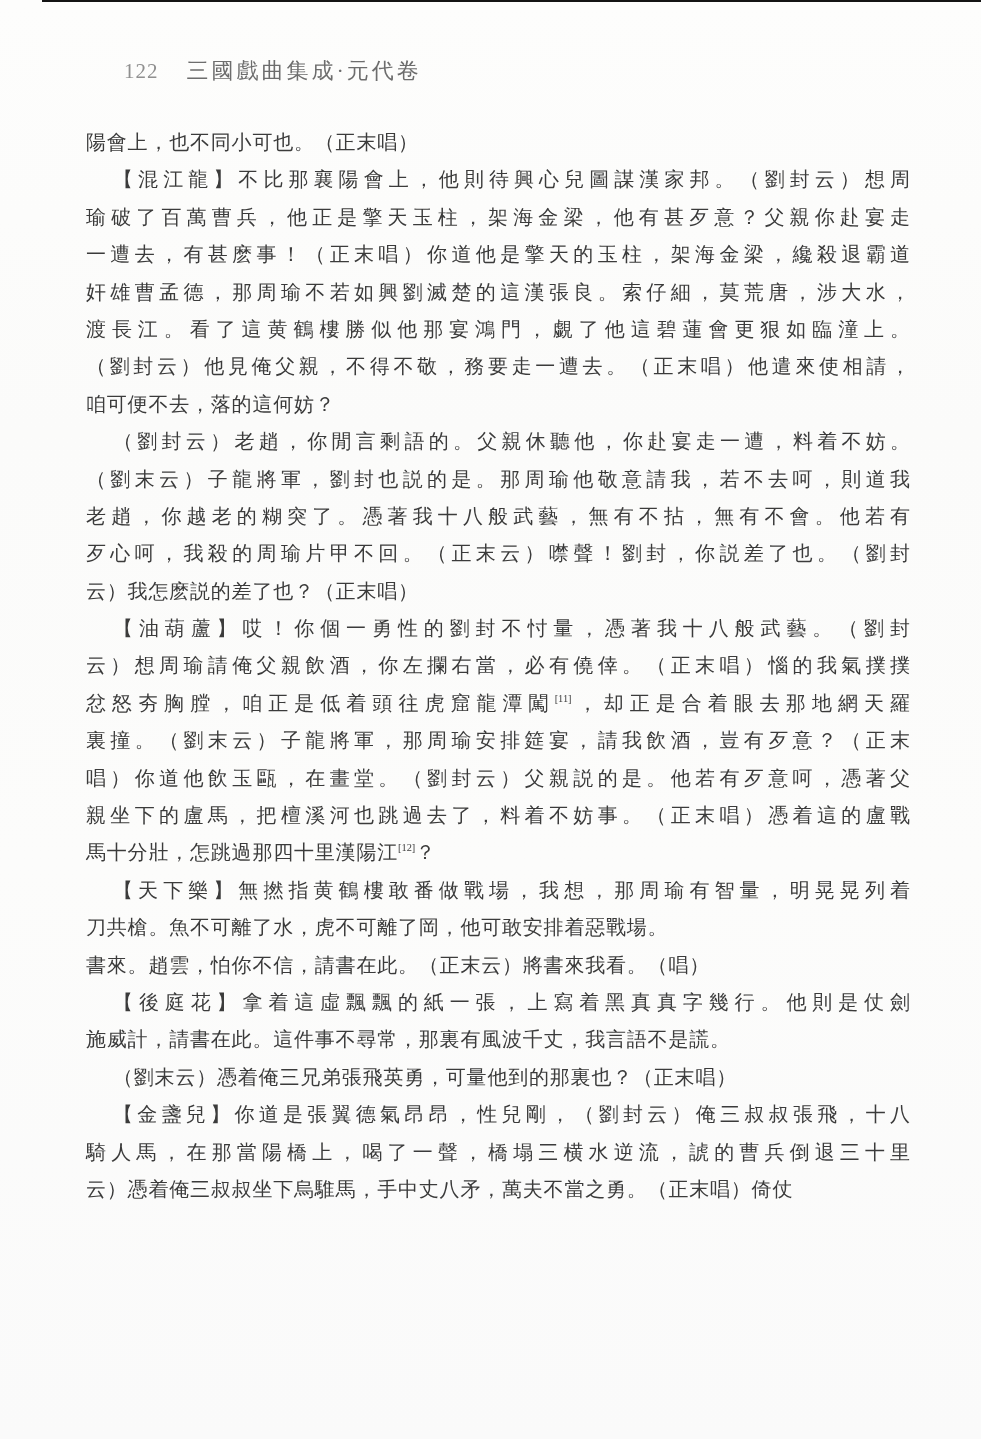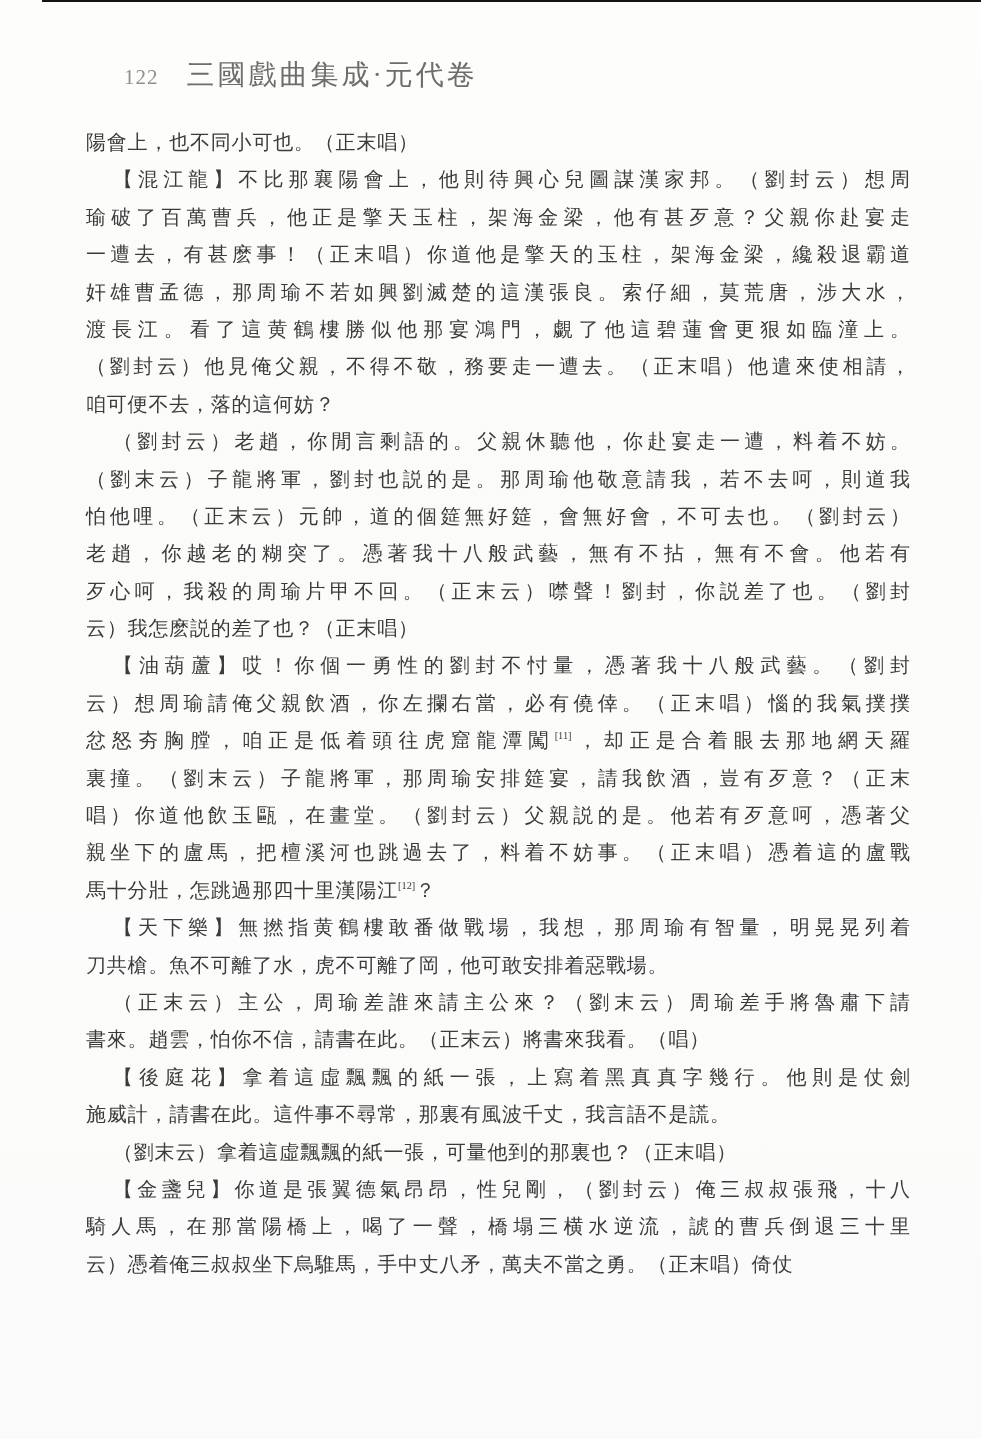--- a/index.html
+++ b/index.html
@@ -18,21 +18,21 @@
   .running-head{
     position:absolute;top:56px;left:88px;right:71px;
     display:flex;align-items:baseline;margin-left:36px;
     -webkit-user-select:none;
   }
   .page-number{
     font-size:21px;color:#8f8f8f;letter-spacing:1px;
   }
   .book-title{
     margin-left:28px;
-    font-size:28px;color:#6d6d6d;letter-spacing:3px;
+    font-size:22px;color:#6d6d6d;letter-spacing:3px;
   }
   .body-text{
     position:absolute;top:124px;left:86px;right:71px;
   }
   .line{
     font-size:20px;
     line-height:37.4px;
     height:37.4px;
     letter-spacing:0.8px;
     white-space:nowrap;
@@ -68,35 +68,33 @@
       <div class="line">陽會上，也不同小可也。（正末唱）</div>
       <div class="line indent full">【混江龍】不比那襄陽會上，他則待興心兒圖謀漢家邦。（劉封云）想周</div>
       <div class="line full">瑜破了百萬曹兵，他正是擎天玉柱，架海金梁，他有甚歹意？父親你赴宴走</div>
       <div class="line full">一遭去，有甚麽事！（正末唱）你道他是擎天的玉柱，架海金梁，纔殺退霸道</div>
       <div class="line full">奸雄曹孟德，那周瑜不若如興劉滅楚的這漢張良。索仔細，莫荒唐，涉大水，</div>
       <div class="line full">渡長江。看了這黄鶴樓勝似他那宴鴻門，覷了他這碧蓮會更狠如臨潼上。</div>
       <div class="line full">（劉封云）他見俺父親，不得不敬，務要走一遭去。（正末唱）他遣來使相請，</div>
       <div class="line">咱可便不去，落的這何妨？</div>
       <div class="line indent full">（劉封云）老趙，你閒言剩語的。父親休聽他，你赴宴走一遭，料着不妨。</div>
       <div class="line full">（劉末云）子龍將軍，劉封也説的是。那周瑜他敬意請我，若不去呵，則道我</div>
-      <div class="line full">怕他哩。（正末云）元帥，道的個筵無好筵，會無好會，不可去也。（劉封云）</div>
       <div class="line full">老趙，你越老的糊突了。憑著我十八般武藝，無有不拈，無有不會。他若有</div>
       <div class="line full">歹心呵，我殺的周瑜片甲不回。（正末云）噤聲！劉封，你説差了也。（劉封</div>
       <div class="line">云）我怎麽説的差了也？（正末唱）</div>
       <div class="line indent full">【油葫蘆】哎！你個一勇性的劉封不忖量，憑著我十八般武藝。（劉封</div>
       <div class="line full">云）想周瑜請俺父親飲酒，你左攔右當，必有僥倖。（正末唱）惱的我氣撲撲</div>
       <div class="line full">忿怒夯胸膛，咱正是低着頭往虎窟龍潭闖<sup>[11]</sup>，却正是合着眼去那地網天羅</div>
       <div class="line full">裏撞。（劉末云）子龍將軍，那周瑜安排筵宴，請我飲酒，豈有歹意？（正末</div>
       <div class="line full">唱）你道他飲玉甌，在畫堂。（劉封云）父親説的是。他若有歹意呵，憑著父</div>
       <div class="line full">親坐下的盧馬，把檀溪河也跳過去了，料着不妨事。（正末唱）憑着這的盧戰</div>
       <div class="line">馬十分壯，怎跳過那四十里漢陽江<sup>[12]</sup>？</div>
       <div class="line indent full">【天下樂】無撚指黄鶴樓敢番做戰場，我想，那周瑜有智量，明晃晃列着</div>
       <div class="line">刀共槍。魚不可離了水，虎不可離了岡，他可敢安排着惡戰場。</div>
-      <div class="line indent full">（正末云）主公，周瑜差誰來請主公來？（劉末云）周瑜差手將魯肅下請</div>
       <div class="line">書來。趙雲，怕你不信，請書在此。（正末云）將書來我看。（唱）</div>
       <div class="line indent full">【後庭花】拿着這虛飄飄的紙一張，上寫着黑真真字幾行。他則是仗劍</div>
       <div class="line">施威計，請書在此。這件事不尋常，那裏有風波千丈，我言語不是謊。</div>
-      <div class="line indent">（劉末云）拿着這虛飄飄的紙一張，可量他到的那裏也？（正末唱）</div>
+      <div class="line indent">（劉末云）憑着俺三兄弟張飛英勇，可量他到的那裏也？（正末唱）</div>
       <div class="line indent full">【金盞兒】你道是張翼德氣昂昂，性兒剛，（劉封云）俺三叔叔張飛，十八</div>
       <div class="line full">騎人馬，在那當陽橋上，喝了一聲，橋塌三横水逆流，諕的曹兵倒退三十里</div>
       <div class="line">云）憑着俺三叔叔坐下烏騅馬，手中丈八矛，萬夫不當之勇。（正末唱）倚仗</div>
     </div>
 </div>
 
 </body></html>

